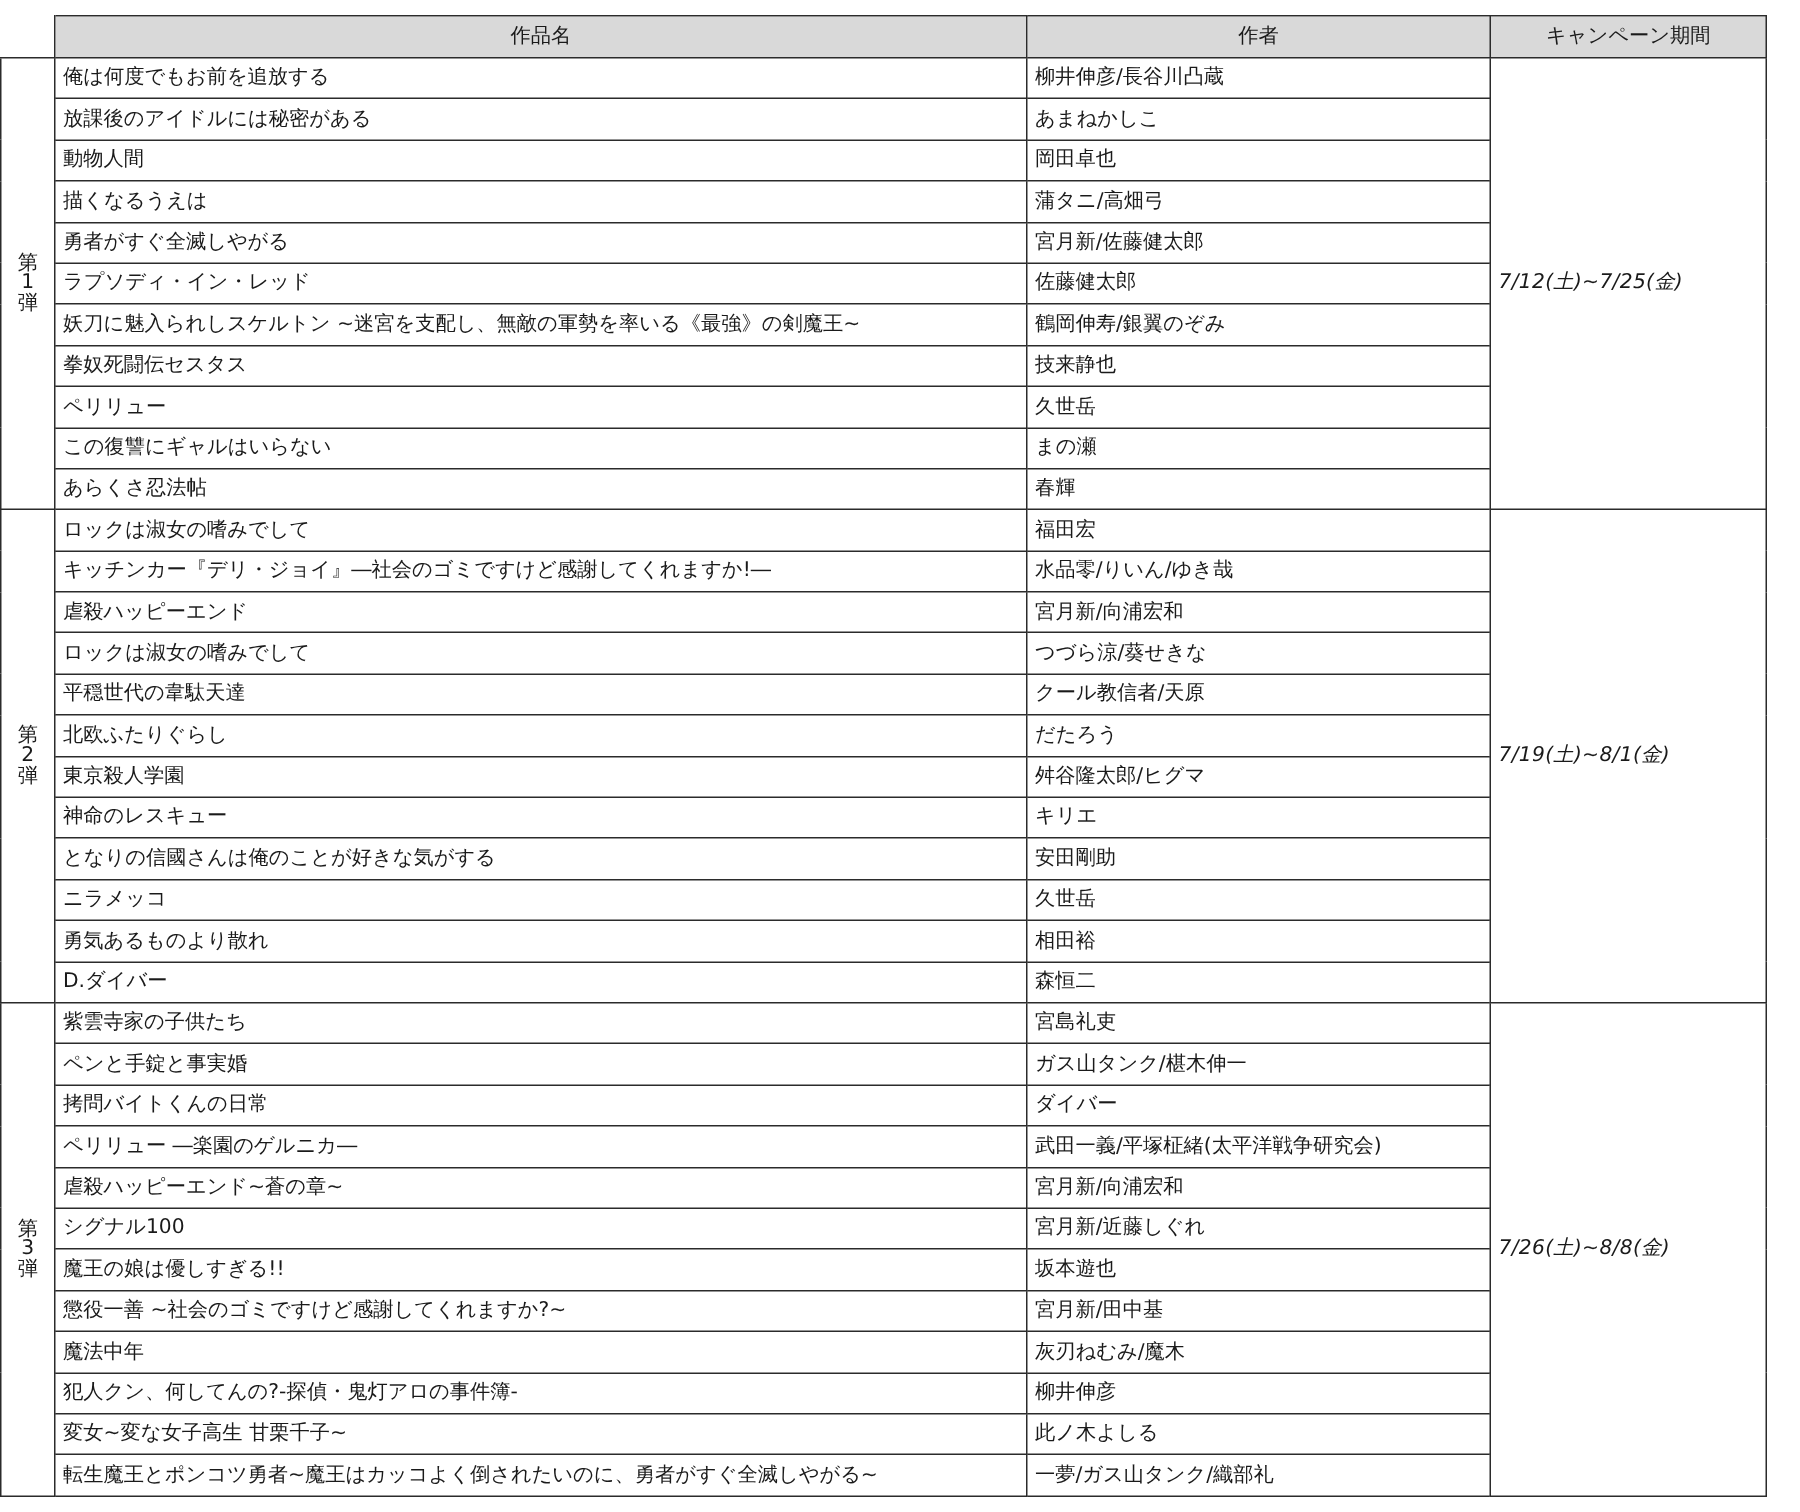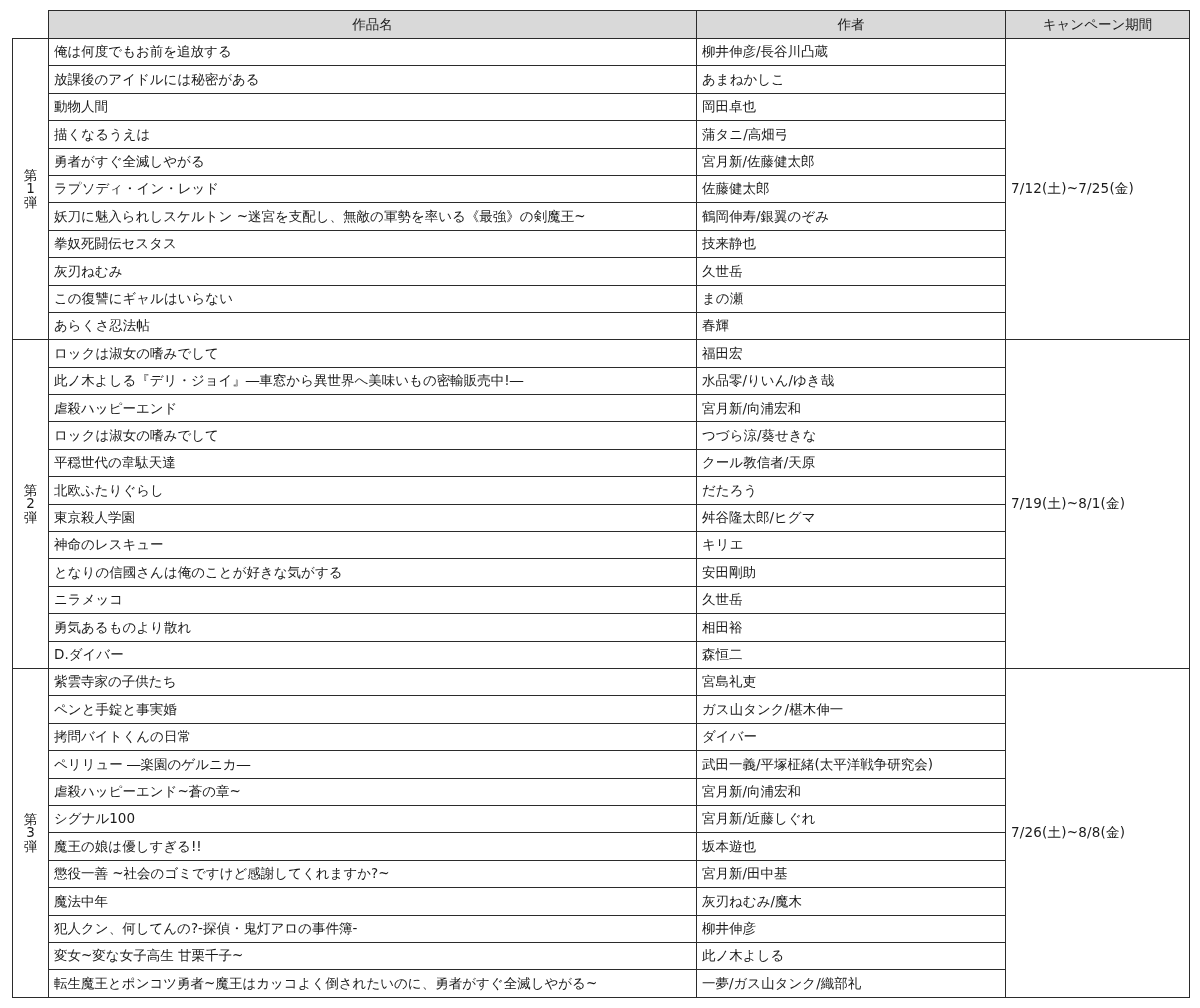--- a/index.html
+++ b/index.html
@@ -10,21 +10,21 @@
     body {
       width: 1200px;
       height: 1008px;
       position: relative;
       overflow: hidden;
       font-family: "DejaVu Sans", "Liberation Sans", sans-serif;
       color: #1a1a1a;
     }
     table.campaign {
       position: absolute;
-      left: 12px;
+      left: 0;
       top: 10px;
       border-collapse: collapse;
       table-layout: fixed;
       width: 1177px;
     }
     table.campaign col.c-group  { width: 36px; }
     table.campaign col.c-title  { width: 648px; }
     table.campaign col.c-author { width: 309px; }
     table.campaign col.c-period { width: 184px; }
 
@@ -62,20 +62,21 @@
       white-space: normal !important;
     }
     td.group-cell span {
       display: block;
     }
     td.period-cell {
       text-align: right;
       vertical-align: middle;
       font-size: 15px;
       letter-spacing: 0.2px;
+      font-style: italic;
     }
   </style>
 </head>
 <body>
 
 <table class="campaign">
   <colgroup>
     <col class="c-group">
     <col class="c-title">
     <col class="c-author">
@@ -122,21 +123,21 @@
       </tr>
       <tr>
         <td>妖刀に魅入られしスケルトン ~迷宮を支配し、無敵の軍勢を率いる《最強》の剣魔王~</td>
         <td>鶴岡伸寿/銀翼のぞみ</td>
       </tr>
       <tr>
         <td>拳奴死闘伝セスタス</td>
         <td>技来静也</td>
       </tr>
       <tr>
-        <td>灰刃ねむみ</td>
+        <td>ペリリュー</td>
         <td>久世岳</td>
       </tr>
       <tr>
         <td>この復讐にギャルはいらない</td>
         <td>まの瀬</td>
       </tr>
       <tr>
         <td>あらくさ忍法帖</td>
         <td>春輝</td>
       </tr>
@@ -144,21 +145,21 @@
         <td class="group-cell" rowspan="12">
           <span>第</span>
           <span>2</span>
           <span>弾</span>
         </td>
         <td>ロックは淑女の嗜みでして</td>
         <td>福田宏</td>
         <td class="period-cell" rowspan="12">7/19(土)~8/1(金)</td>
       </tr>
       <tr>
-        <td>此ノ木よしる『デリ・ジョイ』―車窓から異世界へ美味いもの密輸販売中!―</td>
+        <td>キッチンカー『デリ・ジョイ』―社会のゴミですけど感謝してくれますか!―</td>
         <td>水品零/りいん/ゆき哉</td>
       </tr>
       <tr>
         <td>虐殺ハッピーエンド</td>
         <td>宮月新/向浦宏和</td>
       </tr>
       <tr>
         <td>ロックは淑女の嗜みでして</td>
         <td>つづら涼/葵せきな</td>
       </tr>

